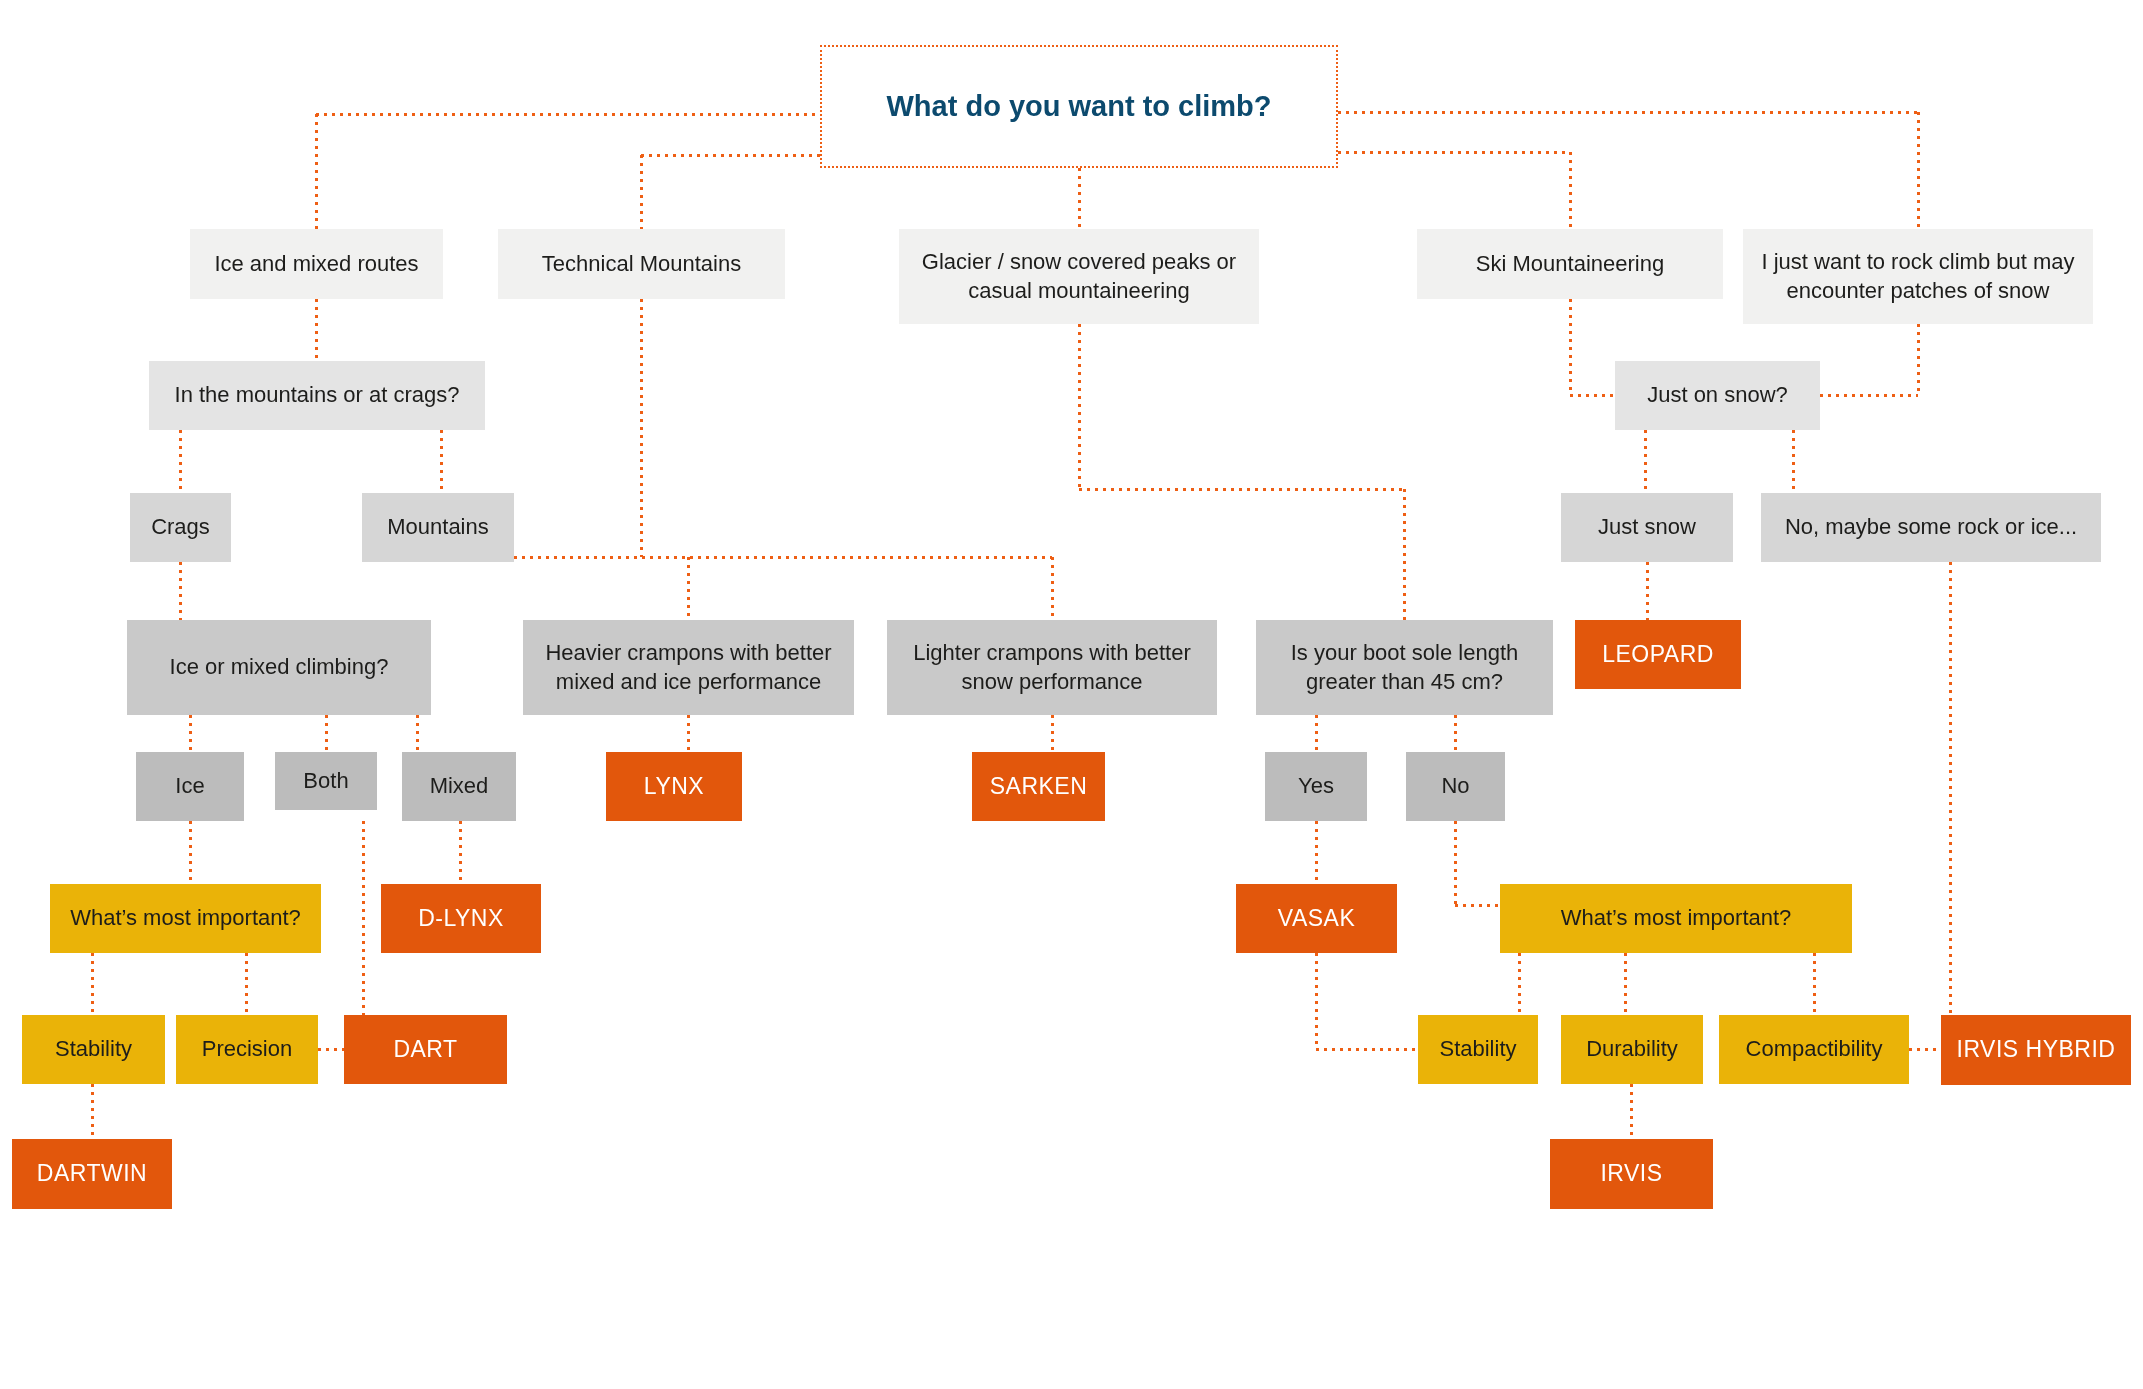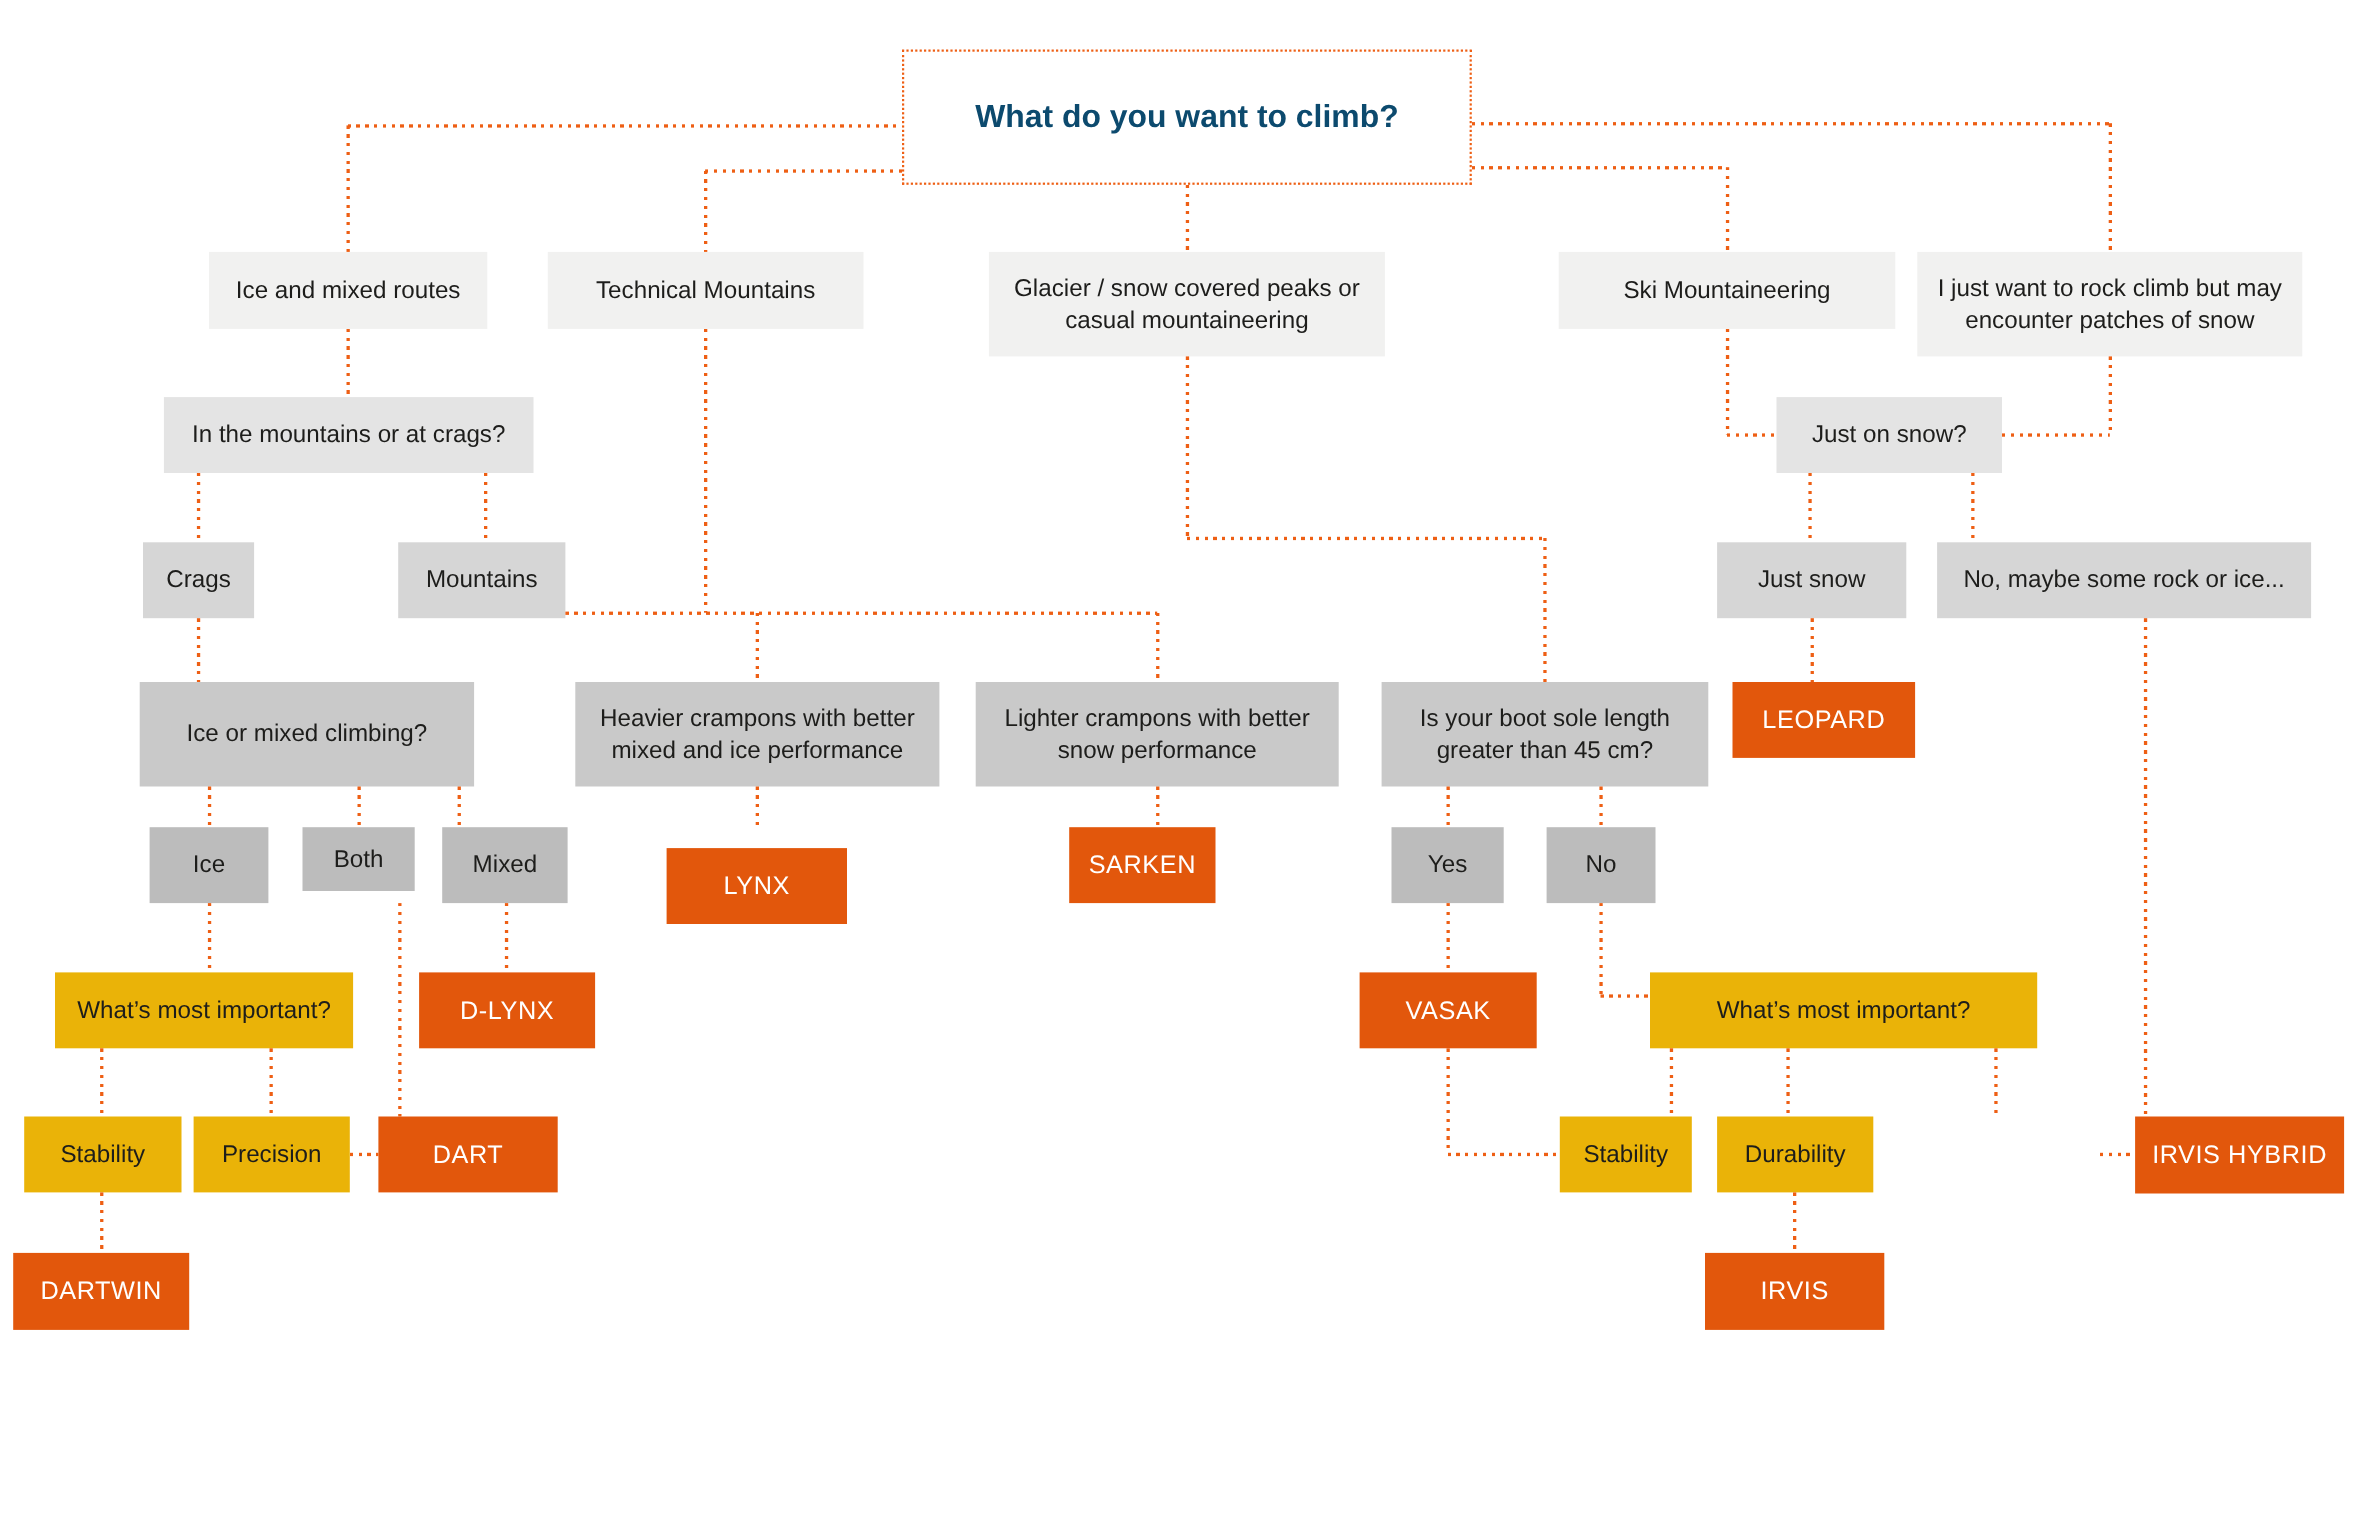--- a/index.html
+++ b/index.html
@@ -45,35 +45,36 @@
 
   <div class="node t4" style="left:127px;top:620px;width:304px;height:95px">Ice or mixed climbing?</div>
   <div class="node t4" style="left:523px;top:620px;width:331px;height:95px">Heavier crampons with better mixed and ice performance</div>
   <div class="node t4" style="left:887px;top:620px;width:330px;height:95px">Lighter crampons with better snow performance</div>
   <div class="node t4" style="left:1256px;top:620px;width:297px;height:95px">Is your boot sole length greater than 45 cm?</div>
   <div class="node orange" style="left:1575px;top:620px;width:166px;height:69px">LEOPARD</div>
 
   <div class="node t5" style="left:136px;top:752px;width:108px;height:69px">Ice</div>
   <div class="node t5" style="left:275px;top:752px;width:102px;height:58px">Both</div>
   <div class="node t5" style="left:402px;top:752px;width:114px;height:69px">Mixed</div>
-  <div class="node orange" style="left:606px;top:771px;width:164px;height:69px">LYNX</div>
+  <div class="node orange" style="left:606px;top:752px;width:136px;height:69px">LYNX</div>
   <div class="node orange" style="left:972px;top:752px;width:133px;height:69px">SARKEN</div>
   <div class="node t5" style="left:1265px;top:752px;width:102px;height:69px">Yes</div>
   <div class="node t5" style="left:1406px;top:752px;width:99px;height:69px">No</div>
 
   <div class="node dark" style="left:50px;top:884px;width:271px;height:69px">What’s most important?</div>
   <div class="node orange" style="left:381px;top:884px;width:160px;height:69px">D-LYNX</div>
   <div class="node orange" style="left:1236px;top:884px;width:161px;height:69px">VASAK</div>
   <div class="node dark" style="left:1500px;top:884px;width:352px;height:69px">What’s most important?</div>
 
   <div class="node dark" style="left:22px;top:1015px;width:143px;height:69px">Stability</div>
   <div class="node dark" style="left:176px;top:1015px;width:142px;height:69px">Precision</div>
   <div class="node orange" style="left:344px;top:1015px;width:163px;height:69px">DART</div>
   <div class="node dark" style="left:1418px;top:1015px;width:120px;height:69px">Stability</div>
   <div class="node dark" style="left:1561px;top:1015px;width:142px;height:69px">Durability</div>
+  <div class="node dark" style="left:1719px;top:1015px;width:190px;height:69px">Compactibility</div>
   <div class="node orange" style="left:1941px;top:1015px;width:190px;height:70px">IRVIS HYBRID</div>
 
   <div class="node orange" style="left:12px;top:1139px;width:160px;height:70px">DARTWIN</div>
   <div class="node orange" style="left:1550px;top:1139px;width:163px;height:70px">IRVIS</div>
 
   <i class="hl" style="top:113px;left:316px;width:504px"></i>
   <i class="vl" style="left:315px;top:114px;height:115px"></i>
   <i class="hl" style="top:154px;left:641px;width:179px"></i>
   <i class="vl" style="left:640px;top:155px;height:74px"></i>
   <i class="vl" style="left:1078px;top:168px;height:61px"></i>

